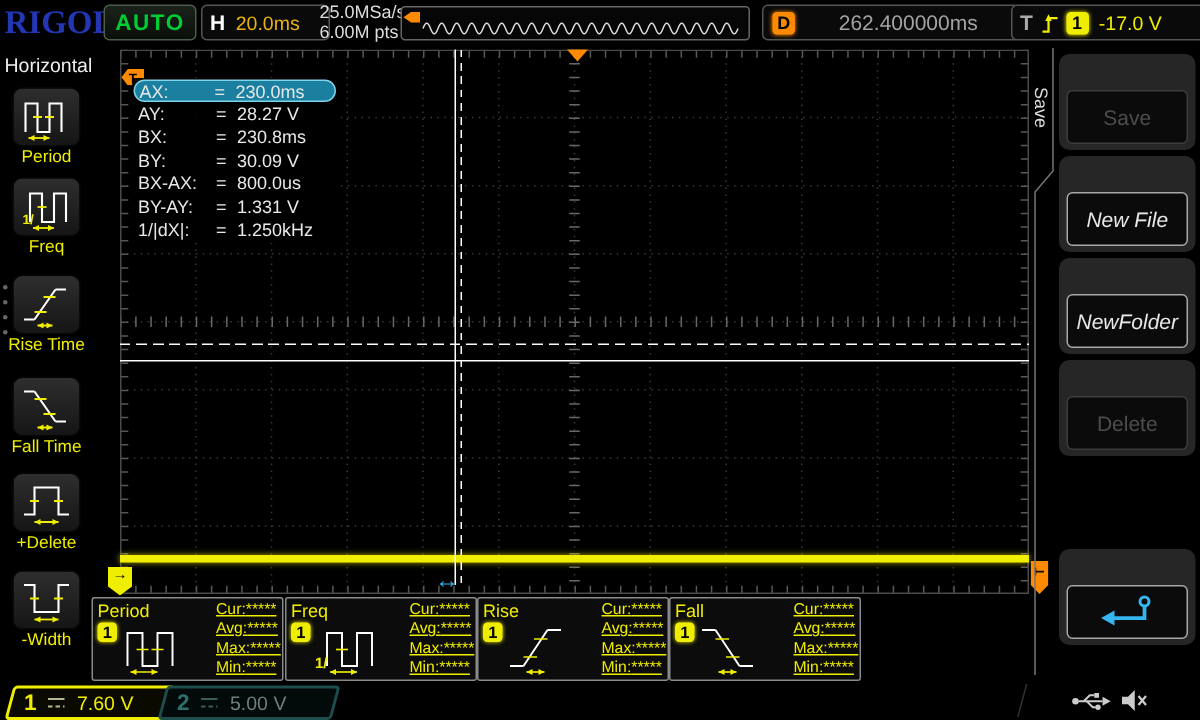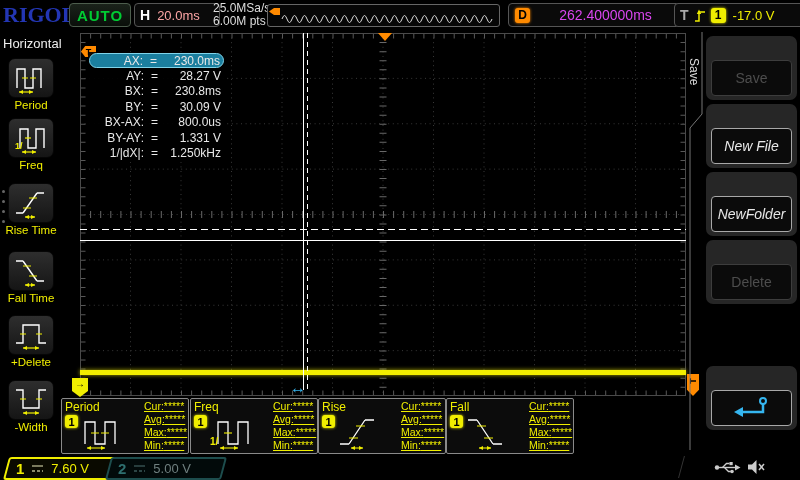--- a/index.html
+++ b/index.html
@@ -8,30 +8,30 @@
   .abs{position:absolute;}
 
   
   #logo{left:3px;top:2px;font-size:22px;font-weight:bold;color:#2336b4;letter-spacing:0px;font-family:"Liberation Serif",serif;}
   #auto-btn{left:69px;top:3px;width:60px;height:22px;border:1px solid #4d5d4d;border-radius:4px;
             background:linear-gradient(#1a221a,#0a0f0a);color:#00cc33;font-size:15px;font-weight:bold;
             display:flex;align-items:center;justify-content:center;letter-spacing:1px;}
   #h-box{left:134px;top:3px;width:74px;height:22px;border:1px solid #555;border-radius:4px;background:#0a0a0a;
          display:flex;align-items:center;padding:0 5px;gap:7px;}
   #h-box .hl{font-weight:bold;font-size:14px;color:#fff;}
-  #h-box .hv{font-size:13px;color:#fca5a5;}
+  #h-box .hv{font-size:13px;color:#eab308;}
   #sample-blk{left:213px;top:2px;font-size:12px;line-height:13px;color:#ddd;}
   #preview{left:267px;top:4px;width:231px;height:21px;border:1px solid #666;border-radius:3px;background:#060606;}
   #d-box{left:508px;top:3px;width:158px;height:22px;border:1px solid #555;border-radius:4px;background:#0a0a0a;
          display:flex;align-items:center;padding:0 6px;gap:8px;}
   .badge{display:inline-flex;align-items:center;justify-content:center;width:15px;height:15px;border-radius:3px;
          font-size:12px;font-weight:bold;color:#000;}
   .badge.orange{background:#ff8a00;box-shadow:0 0 3px #ff8a00;}
   .badge.yellow{background:#f0ee00;box-shadow:0 0 3px #f0ee00;}
-  #d-box .dv{font-size:14px;color:#d946ef;flex:1;text-align:center;}
+  #d-box .dv{font-size:14px;color:#a3a3a3;flex:1;text-align:center;}
   #t-box{left:674px;top:3px;width:121px;height:22px;border:1px solid #555;border-radius:4px;background:#0a0a0a;
          display:flex;align-items:center;padding:0 5px;gap:5px;}
   #t-box .tl{font-size:14px;font-weight:bold;color:#aaa;}
   #t-box .tv{font-size:13px;color:#f0ee00;margin-left:2px;}
 
   
   #left-menu{left:0;top:30px;width:62px;height:425px;}
   #lm-title{left:3px;top:6px;font-size:13px;color:#eee;}
   .lm-item{position:absolute;left:0;width:62px;text-align:center;}
   .lm-btn{margin:0 auto;width:44px;height:38px;border-radius:7px;border:1px solid #060606;
@@ -49,21 +49,21 @@
   #cursor-ax{left:223px;background:#fff;}
   #cursor-bx{left:227px;background:repeating-linear-gradient(#fff 0 5px,transparent 5px 9px);}
   #trig-pos-marker{left:298px;top:0;width:0;height:0;border-left:7px solid transparent;
                    border-right:7px solid transparent;border-top:8px solid #ff8a00;}
   #trig-ref-flag{left:1px;top:13px;width:15px;height:11px;background:#ff8a00;
                  clip-path:polygon(28% 0,100% 0,100% 100%,28% 100%,0 50%);
                  display:flex;align-items:center;justify-content:center;color:#000;font-size:9px;font-weight:bold;}
   #cursor-drag-hint{left:210px;top:346px;color:#35b6f0;font-size:16px;font-weight:bold;}
 
   
-  #cursor-box{left:8px;top:19px;width:137px;background:rgba(0,0,0,.92);padding:1px 0;text-align:right;}
+  #cursor-box{left:8px;top:19px;width:137px;background:rgba(0,0,0,.92);padding:1px 0;}
   .cr-row{display:flex;align-items:center;height:15.4px;font-size:12px;padding:0 4px;}
   .cr-row .l{width:52px;}
   .cr-row .e{width:14px;}
   .cr-row .v{flex:1;}
   .cr-row.hl{background:#1b7f9f;border:1px solid #7fd4ea;border-radius:8px;height:13.4px;margin:0 1px;padding:0 3px;}
   .cr-row.hl .l{width:50px;}
 
   
   #ch1-flag{left:72px;top:378px;width:16px;height:19px;background:#f0ee00;
             clip-path:polygon(0 0,100% 0,100% 68%,50% 100%,0 68%);

